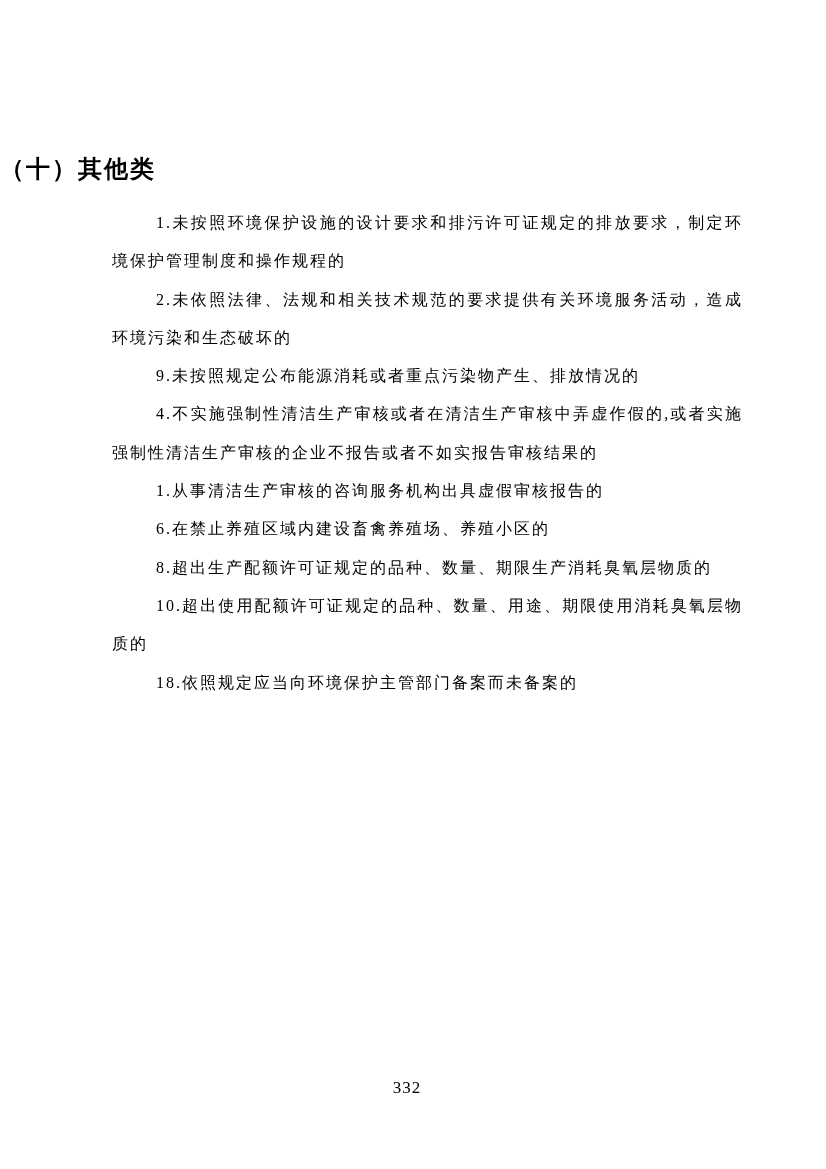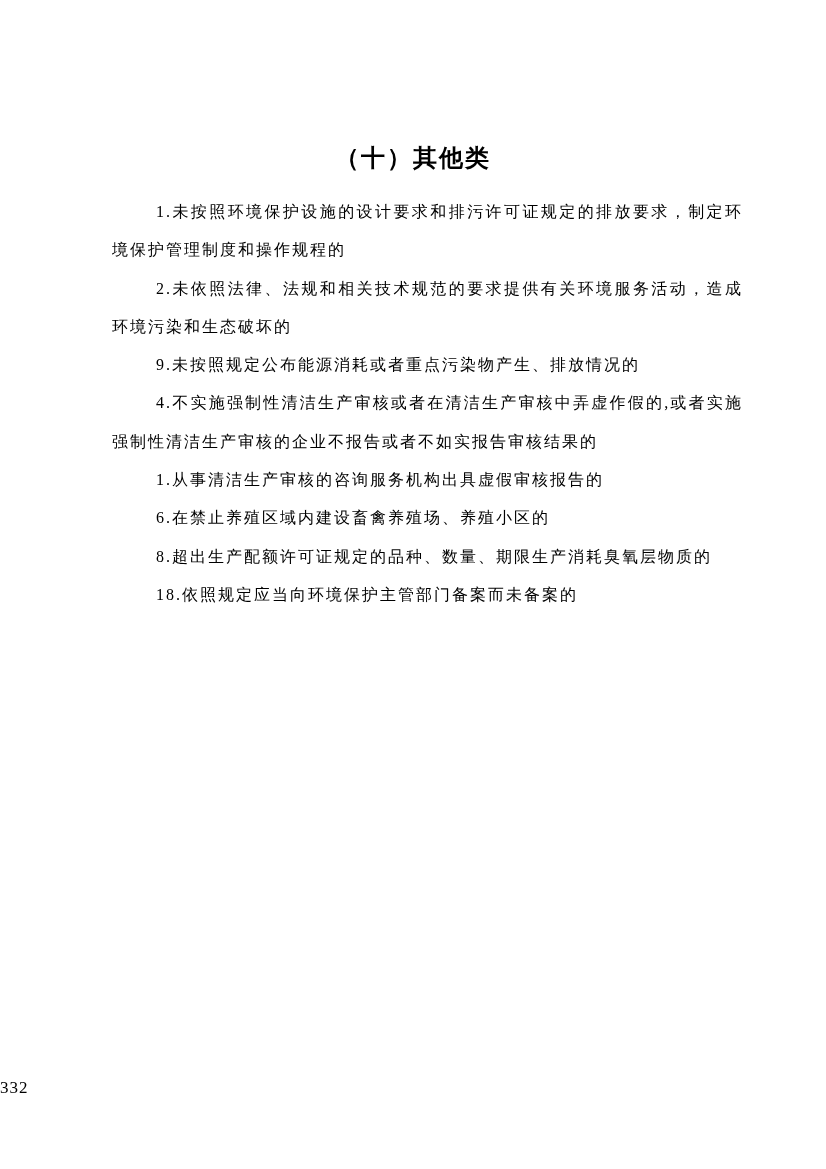--- a/index.html
+++ b/index.html
@@ -12,22 +12,21 @@
     width: 826px;
     height: 1169px;
     background: #ffffff;
     overflow: hidden;
     box-sizing: border-box;
     padding-top: 138px;
     font-family: "Liberation Serif", "DejaVu Serif", serif;
     color: #000000;
   }
   .doc-title {
-    margin: 1px 0 16px 0;
-    text-align: center;
+    margin: 12px 0 16px 0;
     font-size: 24px;
     font-weight: bold;
     letter-spacing: 2px;
     line-height: 38px;
     color: #000000;
   }
   .content {
     margin-left: 112px;
     width: 631px;
   }
@@ -40,35 +39,37 @@
     letter-spacing: 2px;
     text-align: justify;
     text-justify: inter-ideograph;
     color: #000000;
   }
   .page-number {
     position: absolute;
     left: 0;
     right: 12px;
     top: 1076px;
+    text-align: center;
     font-size: 17px;
     line-height: 24px;
     letter-spacing: 1px;
     color: #000000;
   }
 </style>
 </head>
 <body>
 
 <div class="page">
   <h1 class="doc-title">（十）其他类</h1>
   <div class="content">
     <p>1.未按照环境保护设施的设计要求和排污许可证规定的排放要求，制定环境保护管理制度和操作规程的</p>
     <p>2.未依照法律、法规和相关技术规范的要求提供有关环境服务活动，造成环境污染和生态破坏的</p>
     <p>9.未按照规定公布能源消耗或者重点污染物产生、排放情况的</p>
     <p>4.不实施强制性清洁生产审核或者在清洁生产审核中弄虚作假的,或者实施强制性清洁生产审核的企业不报告或者不如实报告审核结果的</p>
     <p>1.从事清洁生产审核的咨询服务机构出具虚假审核报告的</p>
     <p>6.在禁止养殖区域内建设畜禽养殖场、养殖小区的</p>
     <p>8.超出生产配额许可证规定的品种、数量、期限生产消耗臭氧层物质的</p>
+    <p>10.超出使用配额许可证规定的品种、数量、用途、期限使用消耗臭氧层物质的</p>
     <p>18.依照规定应当向环境保护主管部门备案而未备案的</p>
   </div>
   <div class="page-number">332</div>
 </div>
 
 </body></html>

